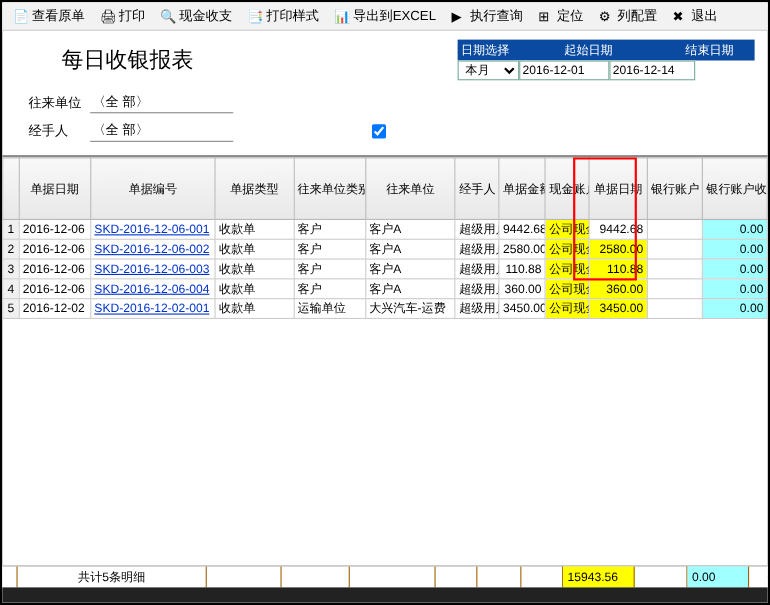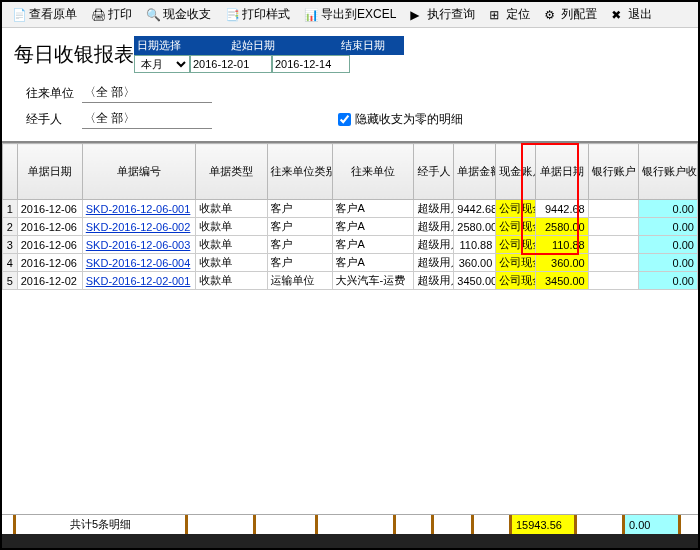--- a/index.html
+++ b/index.html
@@ -1,20 +1,20 @@
 <!DOCTYPE html>
 <html><head>
 <meta charset="utf-8">
 <style>
   * { box-sizing: border-box; margin: 0; padding: 0; }
   body { font-family: "SimSun", "Microsoft YaHei", sans-serif; font-size: 12px; background: #fff; width: 700px; height: 550px; overflow: hidden; border: 2px solid #000; position: relative; }
   .toolbar { background: #f2f2f2; border-bottom: 1px solid #ccc; display: flex; align-items: center; height: 26px; padding: 0 4px; gap: 2px; }
   .tbtn { display: flex; align-items: center; gap: 3px; padding: 2px 6px; cursor: pointer; font-size: 12px; }
   .tico { width: 14px; height: 14px; display: inline-block; }
-  .title-row { display: flex; align-items: center; padding: 8px 12px 6px 12px; }
+  .title-row { display: flex; align-items: center; justify-content: space-between; padding: 8px 12px 6px 12px; margin-left: 42px; }
   .title-left { font-size: 20px; font-weight: normal; }
   .date-box { display: flex; flex-direction: column; gap: 0; }
   .date-head { display: flex; background: #0a4aa0; color: #fff; font-size: 11px; gap: 28px; }
   .date-head div { padding: 2px 0; text-align: center; }
   .date-body { display: flex; }
   .date-body select,.date-body input { font-size: 11px; border: 1px solid #7a9; padding: 1px 2px; background: #fff; }
   .dh1 { width: 50px; } .dh2 { width: 82px; } .dh3 { width: 82px; }
   .db1 { width: 56px; } .db2 { width: 82px; } .db3 { width: 78px; }
   .filters { padding: 4px 24px 6px 24px; }
   .frow { display: flex; align-items: center; margin-bottom: 6px; gap: 6px; }
@@ -26,21 +26,21 @@
   .grid th { background: linear-gradient(#f8f8f8,#e8e8e8); border: 1px solid #b8b8b8; padding: 20px 3px; font-weight: normal; height: 20px; font-size: 11px; overflow: hidden; white-space: nowrap; }
   .grid td { border: 1px solid #ccc; padding: 0 3px; height: 18px; white-space: nowrap; overflow: hidden; font-size: 11px; }
   .grid tbody tr:nth-child(odd) { background: #fff; }
   .rownum { text-align: center; background: #f0f0f0; }
   .link { color: #0033cc; text-decoration: underline; cursor: pointer; }
   .hl-yellow { background: #ffff00 !important; }
   .hl-cyan { background: #a0ffff !important; }
   .red-box { position: absolute; border: 2px solid #ff0000; pointer-events: none; }
   #box1 { top: 0px; left: 519px; width: 58px; height: 112px; }
   .footer { position: absolute; bottom: 14px; left: 0; right: 0; height: 20px; border-top: 1px solid #aaa; display: flex; align-items: center; background: #fff; }
-  .footer-cell { border-right: 3px solid #a16207; height: 100%; display: flex; align-items: center; padding: 0 4px; font-size: 11px; }
+  .footer-cell { border-right: 1px solid #a16207; height: 100%; display: flex; align-items: center; padding: 0 4px; font-size: 11px; }
   .status-bar { position: absolute; bottom: 0; left: 0; right: 0; height: 14px; background: #222; }
   .num { text-align: right; }
   .c-rownum{width:14px}.c-date{width:62px}.c-doc{width:108px}.c-type{width:68px}.c-cat{width:62px}.c-unit{width:78px}.c-op{width:38px}.c-amt{width:40px}.c-acct{width:38px}.c-cash{width:50px}.c-bank{width:48px}.c-bankio{width:56px}
 </style>
 </head>
 <body>
 
 <div class="toolbar">
   <div class="tbtn">
       <span class="tico">📄</span>
@@ -99,21 +99,20 @@
 <div class="filters">
   <div class="frow">
     <div class="flabel">往来单位</div>
     <div class="fval">〈全 部〉</div>
   </div>
   <div class="frow">
     <div class="flabel">经手人</div>
     <div class="fval">〈全 部〉</div>
     <div class="chk">
       <input type="checkbox" checked="" style="">
-      <span>隐藏收支为零的明细</span>
     </div>
   </div>
 </div>
 
 <div class="grid-wrap">
   <table class="grid">
     <colgroup>
       <col class="c-rownum">
         <col class="c-date">
         <col class="c-doc">

